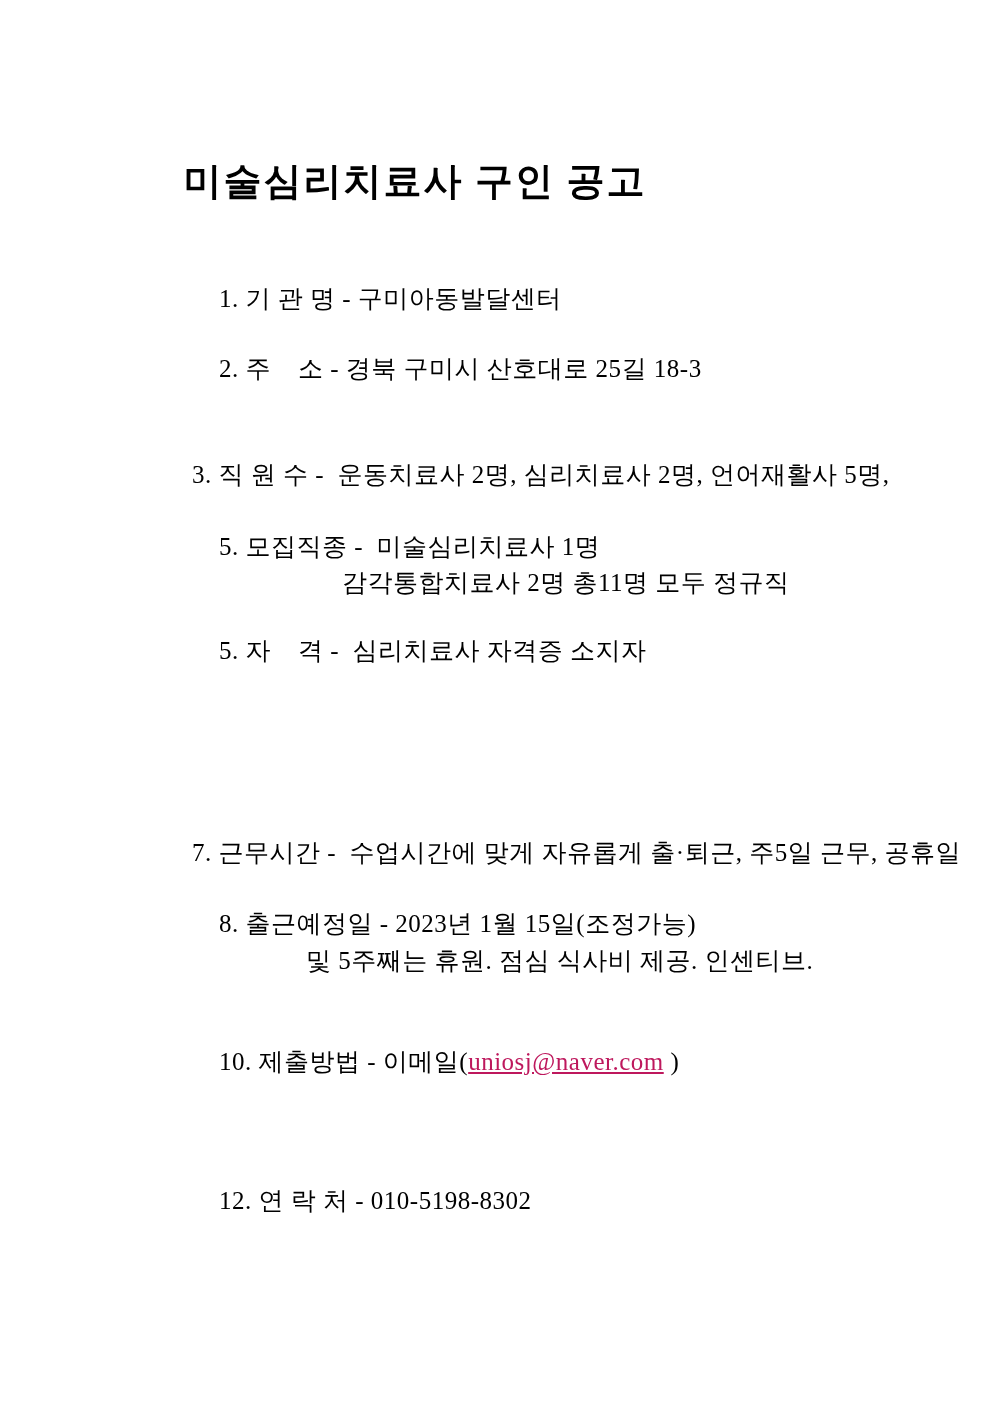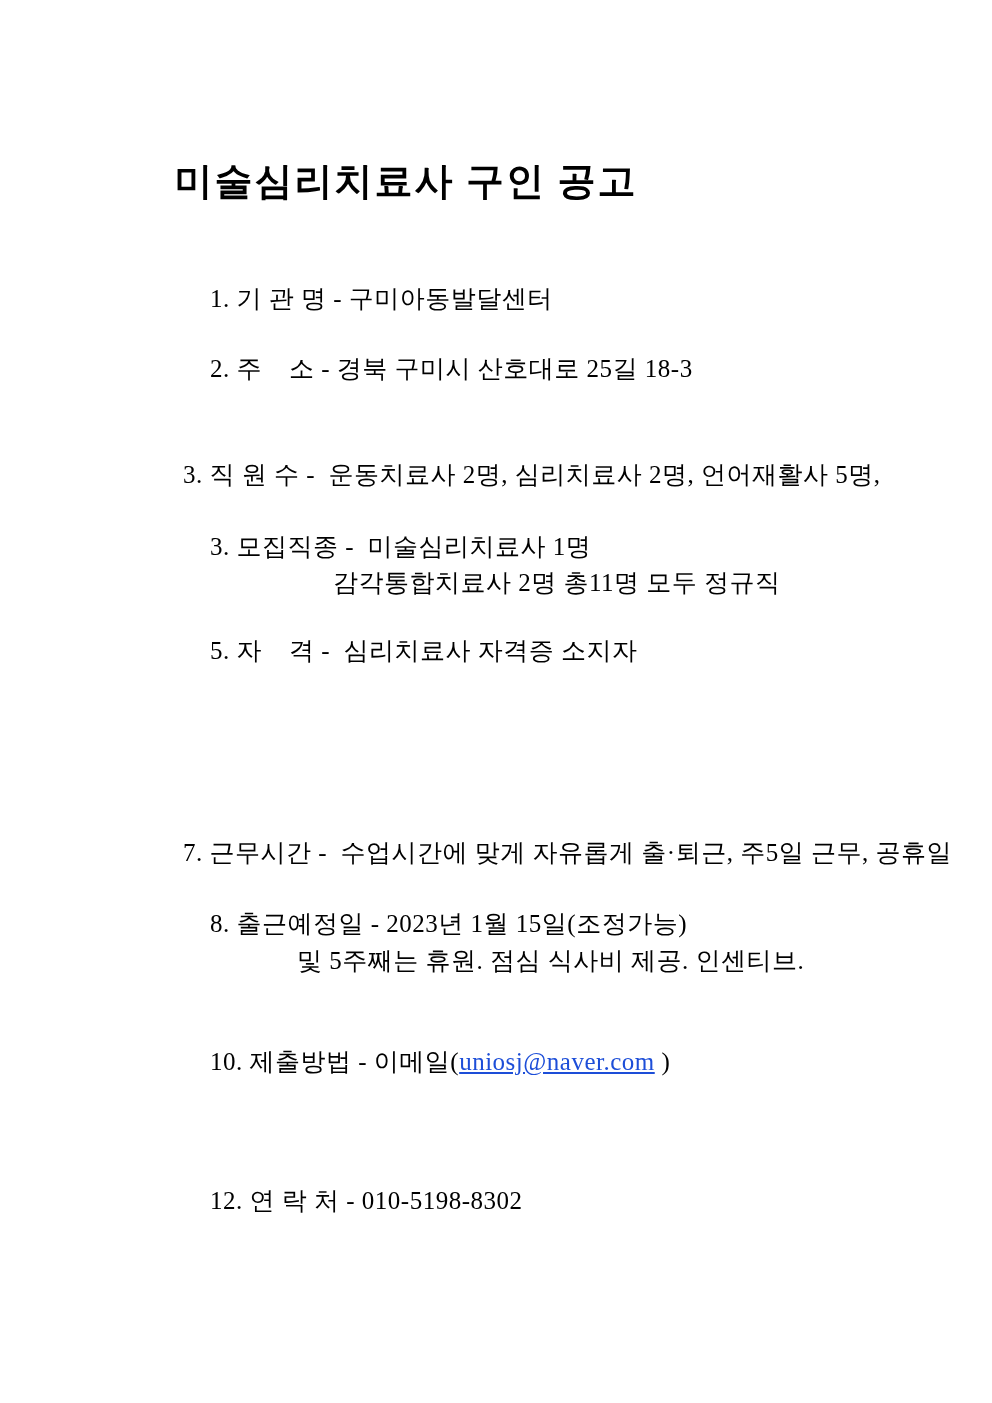--- a/index.html
+++ b/index.html
@@ -7,21 +7,21 @@
   body {
     width: 992px;
     height: 1403px;
     font-family: "Liberation Serif", "DejaVu Serif", serif;
     color: #000000;
     position: relative;
     overflow: hidden;
   }
   .page {
     position: absolute;
-    top: 0; left: 4px;
+    top: 0; left: 13px;
     width: 804px;
     height: 1403px;
     background: #ffffff;
   }
   .doc-title {
     position: absolute;
     top: 156px;
     left: 0;
     width: 100%;
     text-align: center;
@@ -37,21 +37,21 @@
     font-size: 25px;
     line-height: 36px;
     white-space: pre-wrap;
     letter-spacing: 0.5px;
     margin-left: 36px;
   }
   .cont-line { display: block; }
   .indent-150 { padding-left: 150px; }
   .indent-114 { padding-left: 114px; }
   a.email-link {
-    color: #1d4ed8;
+    color: #be185d;
     text-decoration: underline;
     cursor: pointer;
   }
 </style>
 </head>
 <body>
 
 <div class="page">
 
   <h1 class="doc-title">미술심리치료사 구인 공고</h1>
@@ -63,21 +63,21 @@
   <div class="item" style="top:315px">
     <span>2. 주    소 - 경북 구미시 산호대로 25길 18-3</span>
   </div>
 
   <div class="item" style="top:385px">
     <span class="cont-line">3. 직 원 수 -  운동치료사 2명, 심리치료사 2명, 언어재활사 5명,</span>
     <span class="cont-line indent-150">감각통합치료사 2명 총11명 모두 정규직</span>
   </div>
 
   <div class="item" style="top:493px">
-    <span>3. 모집직종 -  미술심리치료사 1명</span>
+    <span>5. 모집직종 -  미술심리치료사 1명</span>
   </div>
 
   <div class="item" style="top:597px">
     <span>5. 자    격 -  심리치료사 자격증 소지자</span>
   </div>
 
 
   <div class="item" style="top:763px">
     <span class="cont-line">7. 근무시간 -  수업시간에 맞게 자유롭게 출·퇴근, 주5일 근무, 공휴일</span>
     <span class="cont-line indent-114">및 5주째는 휴원. 점심 식사비 제공. 인센티브.</span>

